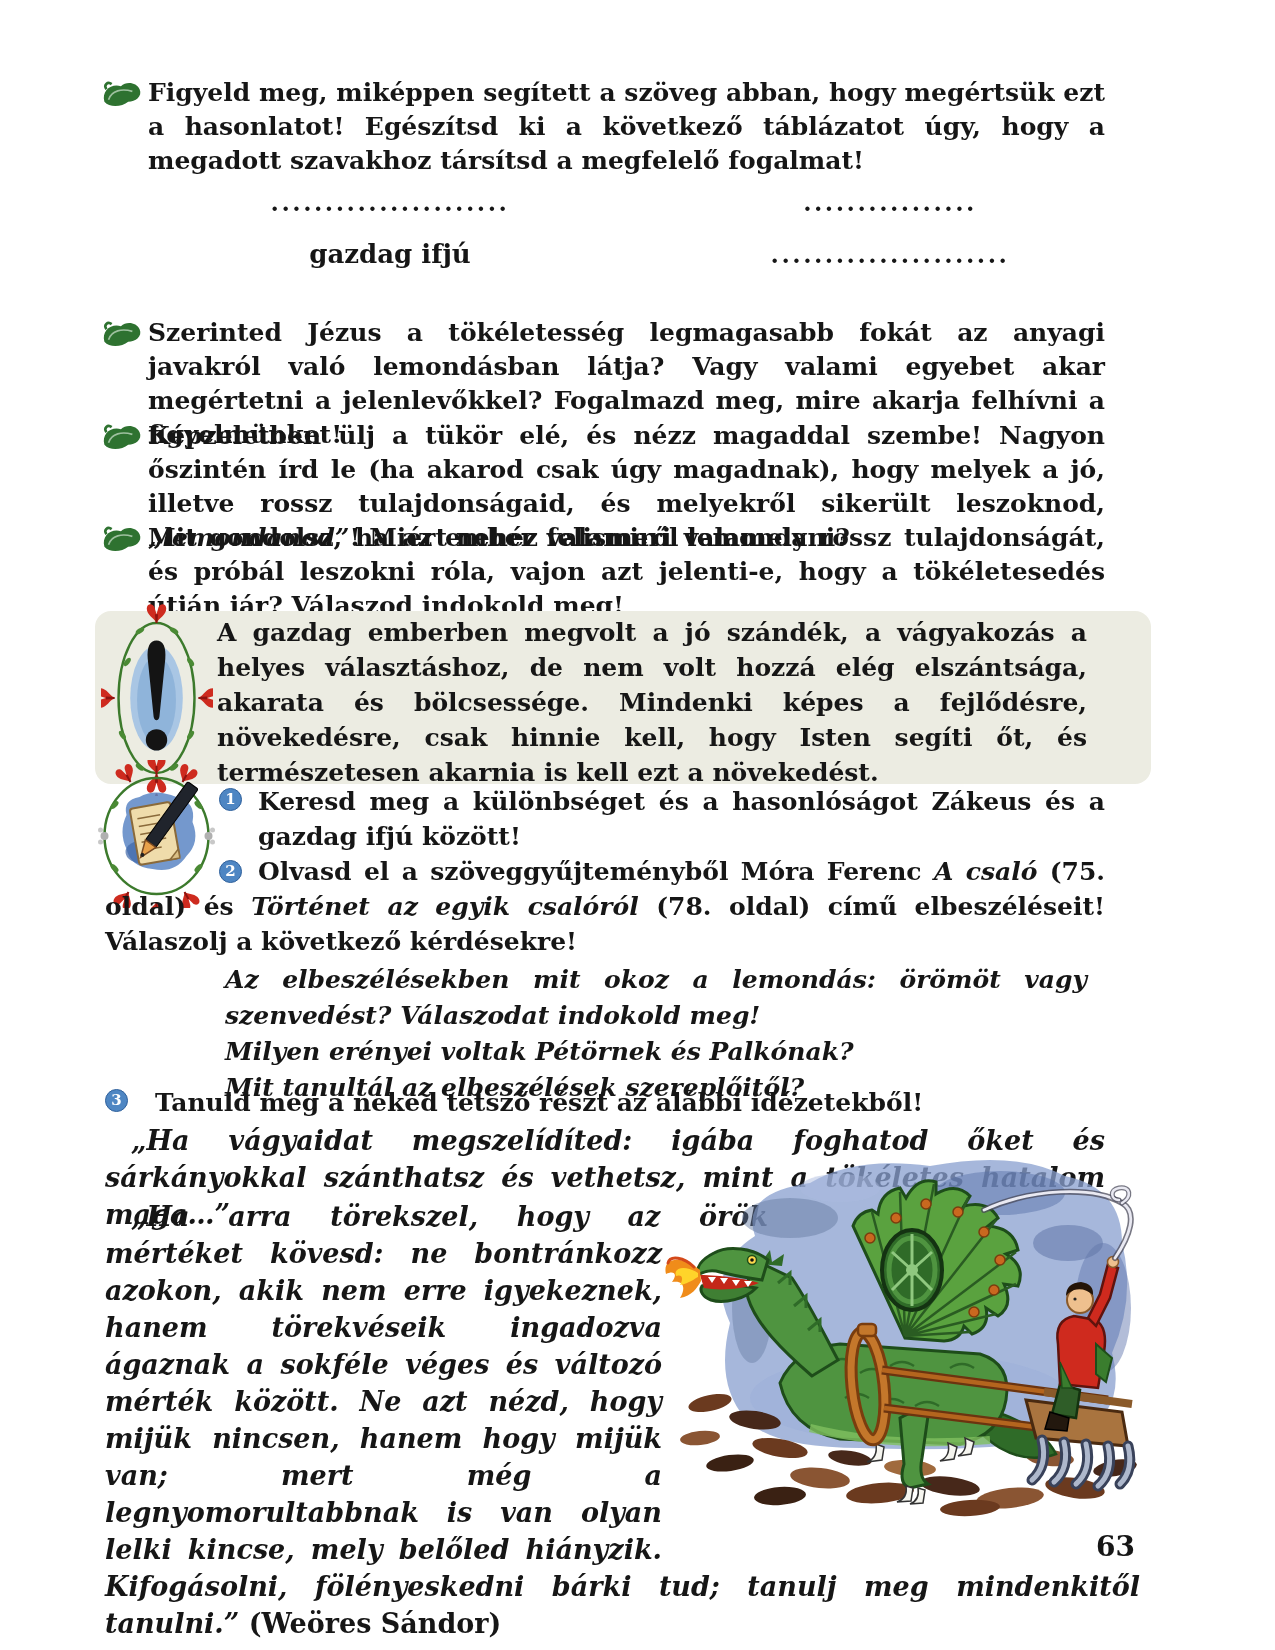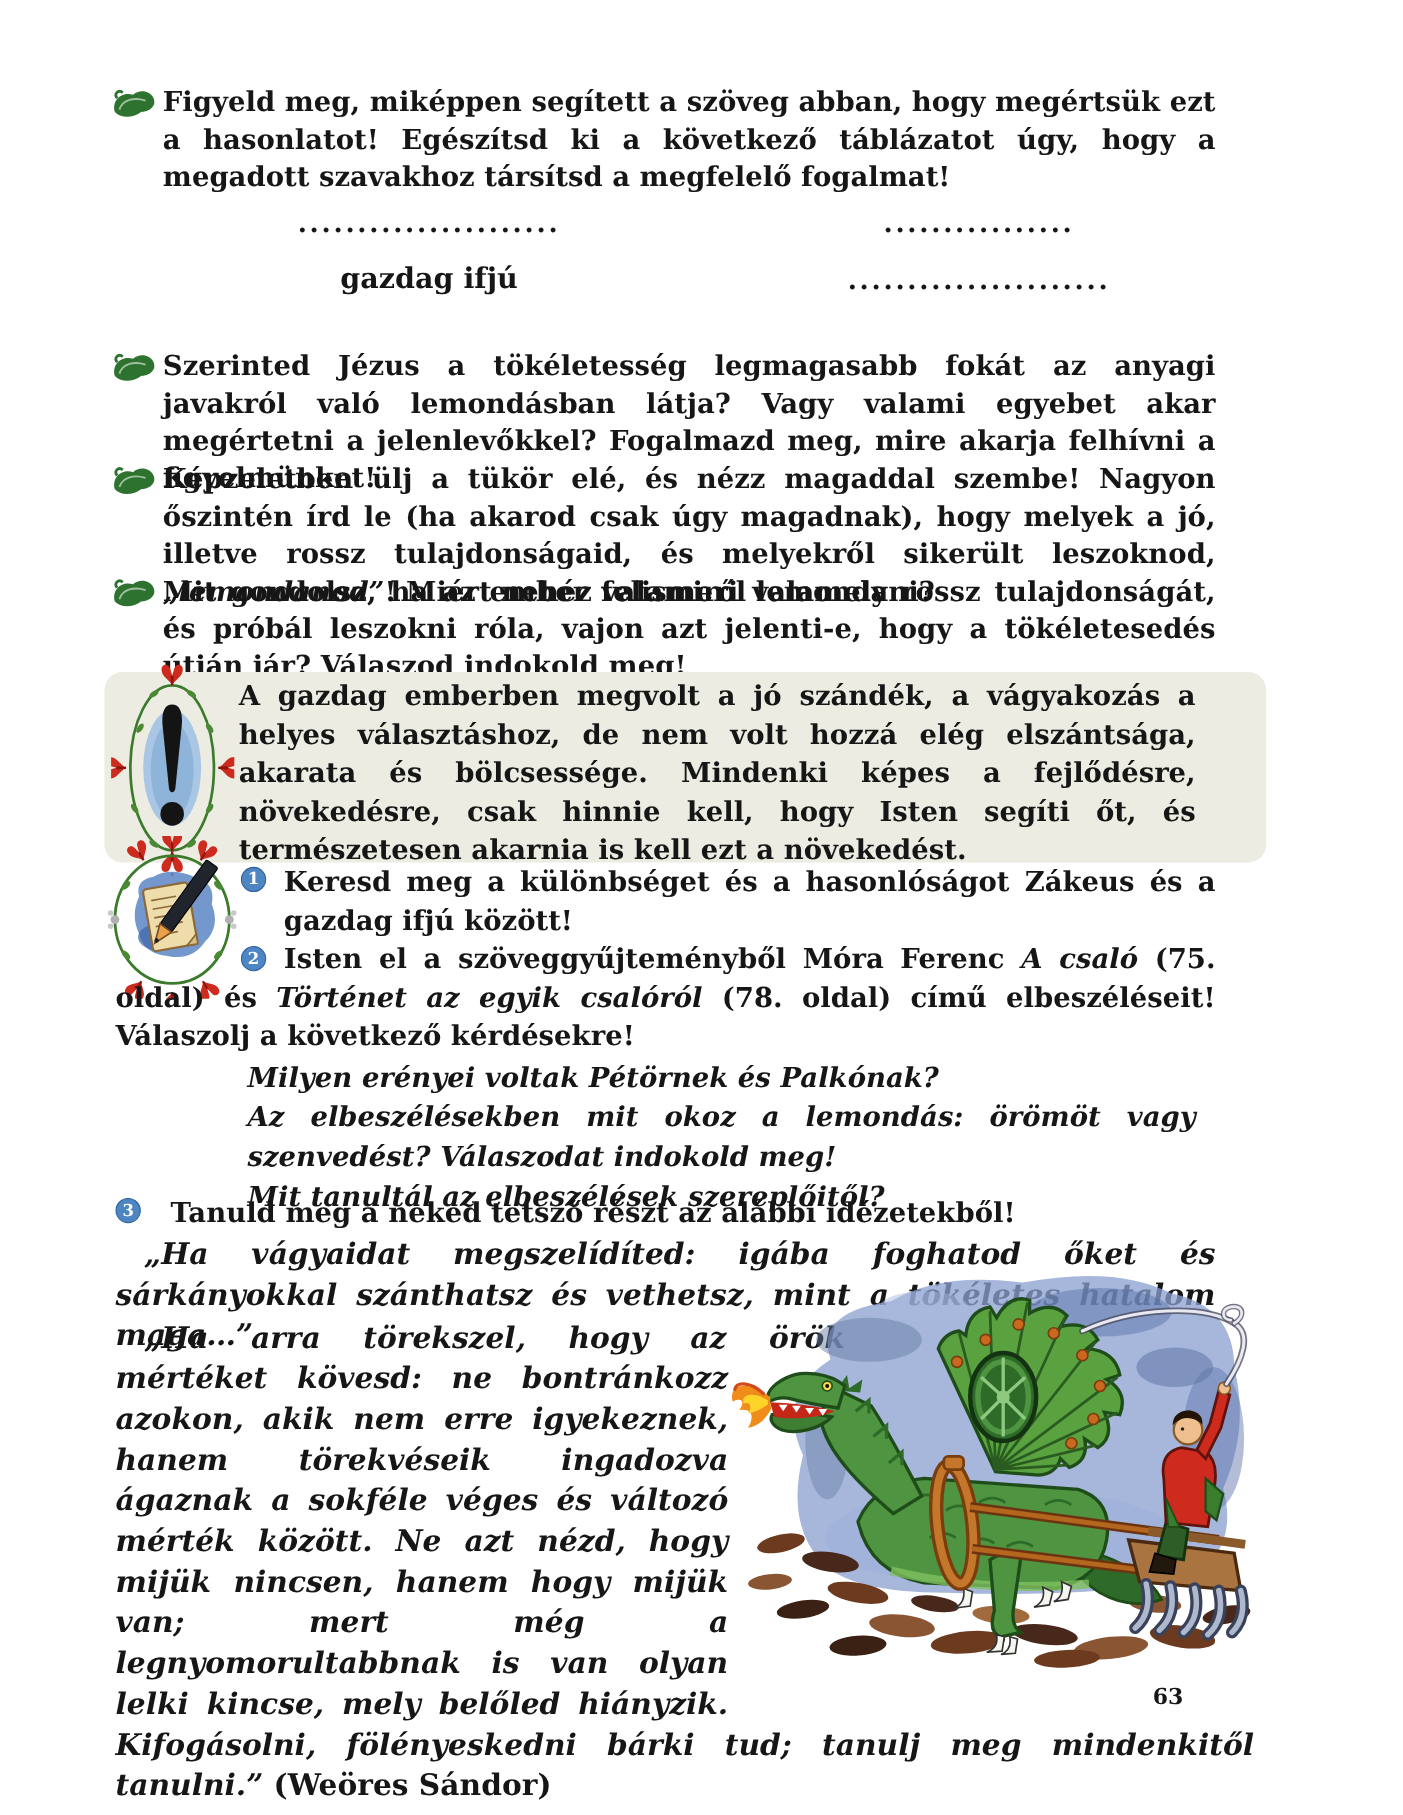--- a/index.html
+++ b/index.html
@@ -72,21 +72,21 @@
     font-size:27px; line-height:37px; text-align:justify;
   }
   #quote1 { top:1122px; width:1000px; text-indent:26px; }
   #quote2 { top:1198px; width:1035px; text-indent:26px; }
   #quote2 .f1 { float:right; width:372px; height:38px; }
   #quote2 .f2 { float:right; clear:right; width:478px; height:300px; }
 
   .illu { left:660px; top:1148px; width:480px; height:378px; }
 
   .page-num {
-    left:1048px; top:1530px; font-size:20px; font-weight:bold;
+    left:1096px; top:1530px; font-size:28px; font-weight:bold;
   }
 </style>
 </head>
 <body>
 
 <div class="page">
 
   <div class="blk bullet-item" style="top:76px">
     <span class="leaf">
       <svg viewBox="0 0 40 28" width="42" height="29">
@@ -210,26 +210,26 @@
     </svg>
   </div>
 
   <div id="task1" class="blk num-task" style="top:784px">
     <span class="badge">1</span>
     <span><span>Keresd meg a különbséget és a hasonlóságot </span><span style="font-weight: bold;">Zákeus</span><span> és a </span><span style="font-weight: bold;">gazdag ifjú</span><span> között!</span></span>
   </div>
 
   <div id="task2" class="blk num-task" style="top:854px">
     <span class="badge" style="text-indent:0">2</span>
-    <span><span>Isten el a szöveggyűjteményből </span><span style="font-weight: bold;">Móra Ferenc </span><span style="font-style: italic;">A csaló</span><span> (75. oldal) és </span><span style="font-style: italic;">Történet az egyik csalóról</span><span> (78. oldal) című elbeszéléseit! Válaszolj a következő kérdésekre!</span></span>
+    <span><span>Olvasd el a szöveggyűjteményből </span><span style="font-weight: bold;">Móra Ferenc </span><span style="font-style: italic;">A csaló</span><span> (75. oldal) és </span><span style="font-style: italic;">Történet az egyik csalóról</span><span> (78. oldal) című elbeszéléseit! Válaszolj a következő kérdésekre!</span></span>
   </div>
 
   <div class="blk subq" style="top:962px">
+    <p>Az elbeszélésekben mit okoz a lemondás: örömöt vagy szenvedést? Válaszodat indokold meg!</p>
     <p>Milyen erényei voltak Pétörnek és Palkónak?</p>
-    <p>Az elbeszélésekben mit okoz a lemondás: örömöt vagy szenvedést? Válaszodat indokold meg!</p>
     <p>Mit tanultál az elbeszélések szereplőitől?</p>
   </div>
 
   <div id="task3" class="blk num-task" style="top:1085px">
     <span class="badge">3</span>
     <span>Tanuld meg a neked tetsző részt az alábbi idézetekből!</span>
   </div>
 
   <div id="quote1" class="blk quote">
     <span>„Ha vágyaidat megszelídíted: igába foghatod őket és sárkányokkal szánthatsz és vethetsz, mint a tökéletes hatalom maga…”</span>

